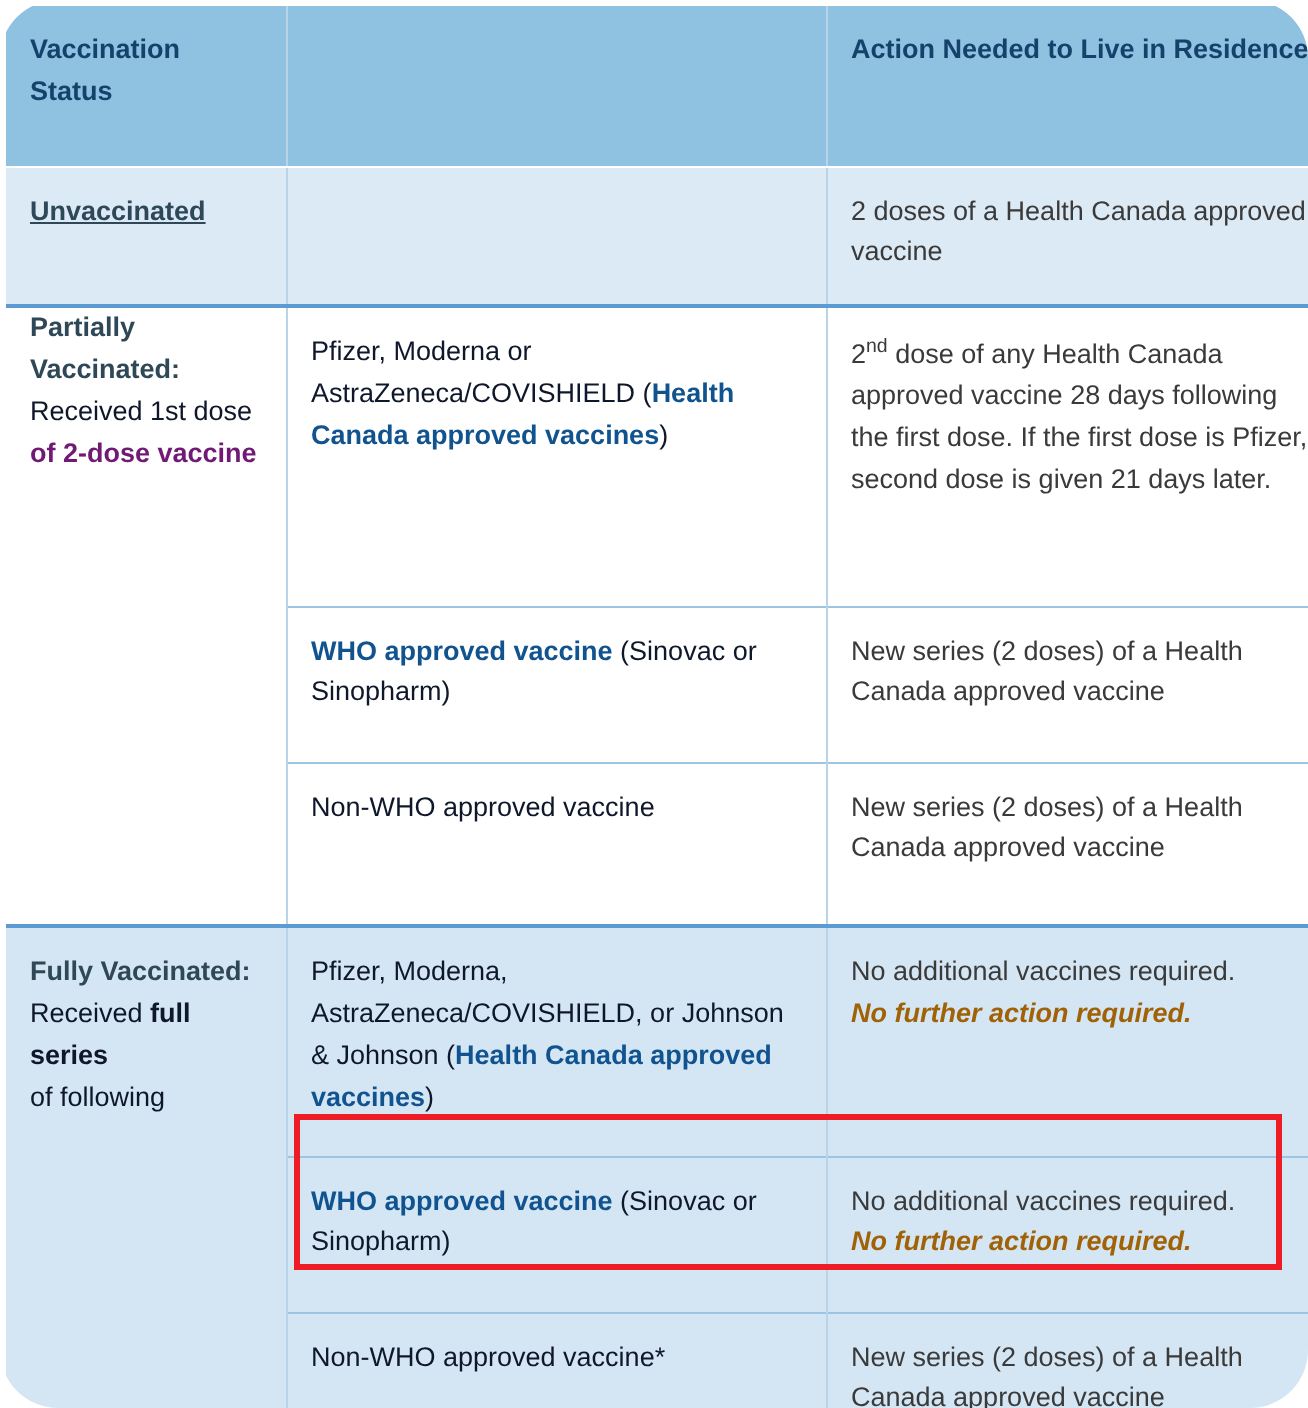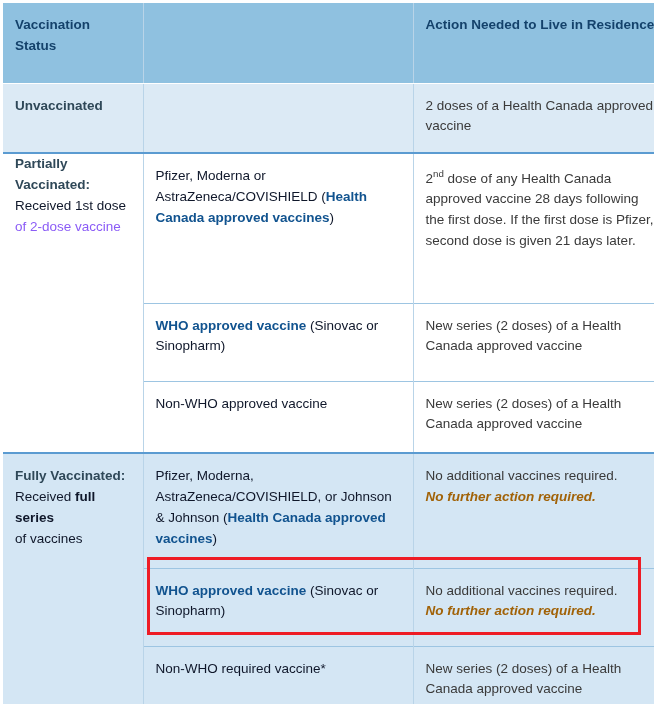--- a/index.html
+++ b/index.html
@@ -12,20 +12,21 @@
     color: #3a3a3a;
     font-size: 14px;
   }
   .page {
     width: 654px;
     height: 704px;
     position: relative;
     overflow: hidden;
     background: #ffffff;
     box-sizing: border-box;
+    border-radius: 29px;
   }
   table.vtable {
     border-collapse: collapse;
     width: 644px;
     margin: 3px 0 0 3px;
     table-layout: fixed;
   }
   table.vtable td, table.vtable th {
     vertical-align: top;
     padding: 12px 10px 12px 12px;
@@ -61,21 +62,21 @@
   
   .sep-right { border-right: 1px solid #b9d4e8; }
 
   .rowline-top { border-top: 2px solid #5b9bd1; }
   .rowline-thin-top { border-top: 1px solid #9dc5e2; }
 
   .status-label {
     font-weight: bold;
     color: #2f4858;
   }
-  .lbl-strong { font-weight: normal; color: #8b5cf6; }
+  .lbl-strong { font-weight: bold; color: #701a75; }
   .blue-bold {
     color: #11538f;
     font-weight: bold;
   }
   .plain { color: #0f172a; }
   .bold-dark { font-weight: bold; color: #a16207; font-style: italic; }
   sup { font-size: 0.72em; vertical-align: super; }
 
   
   .vmid { vertical-align: middle; }
@@ -106,21 +107,21 @@
     <thead>
       <tr>
         <th class="hdr first sep-right">Vaccination Status</th>
         <th class="hdr mid sep-right"></th>
         <th class="hdr last">Action Needed to Live in Residence</th>
       </tr>
     </thead>
     <tbody>
 
       <tr>
-        <td class="band-light c1 sep-right vmid status-label" style="height:70px;">Unvaccinated</td>
+        <td class="band-light c1 sep-right vmid status-label" style="height:70px;text-decoration:underline;">Unvaccinated</td>
         <td class="band-light c2 sep-right"></td>
         <td class="band-light c3">
           <span>2 doses of a Health Canada</span>
           <span>approved vaccine</span>
         </td>
       </tr>
 
       <tr class="rowline-top">
         <td class="band-white c1 sep-right vmid" rowspan="3" style="padding-top:0;">
           <div class="status-label">Partially Vaccinated:</div>
@@ -140,34 +141,34 @@
         <td class="band-white c2 sep-right" style="height:78px;">
           <span class="blue-bold">WHO approved vaccine</span><span class="plain"> (Sinovac or Sinopharm)</span>
         </td>
         <td class="band-white c3">
           <span>New series (2 doses) of a Health</span>
           <span>Canada approved vaccine</span>
         </td>
       </tr>
 
       <tr class="rowline-thin-top">
-        <td class="band-white c2 sep-right" style="height:72px;">
+        <td class="band-white c2 sep-right" style="height:82px;">
           <span class="plain">Non-WHO approved vaccine</span>
         </td>
         <td class="band-white c3">
           <span>New series (2 doses) of a Health</span>
           <span>Canada approved vaccine</span>
         </td>
       </tr>
 
       <tr class="rowline-top">
         <td class="band-blue c1 sep-right vmid" rowspan="3">
           <div class="status-label">Fully Vaccinated:</div>
           <div class="plain">Received <b>full series</b></div>
-          <div class="plain">of vaccines</div>
+          <div class="plain">of following</div>
         </td>
         <td class="band-blue c2 sep-right" style="height:115px;margin-left:41px;">
           <span class="plain">Pfizer, Moderna, AstraZeneca/COVISHIELD, or Johnson &amp; Johnson (</span><span class="blue-bold">Health Canada approved vaccines</span><span class="plain">)</span>
         </td>
         <td class="band-blue c3 vmid">
           <div>No additional vaccines required.</div>
           <div class="bold-dark">No further action required.</div>
         </td>
       </tr>
 
@@ -176,21 +177,21 @@
           <span class="blue-bold">WHO approved vaccine</span><span class="plain"> (Sinovac or Sinopharm)</span>
         </td>
         <td class="band-blue c3">
           <div>No additional vaccines required.</div>
           <div class="bold-dark">No further action required.</div>
         </td>
       </tr>
 
       <tr class="rowline-thin-top">
         <td class="band-blue c2 sep-right" style="height:76px;">
-          <span class="plain">Non-WHO required vaccine*</span>
+          <span class="plain">Non-WHO approved vaccine*</span>
         </td>
         <td class="band-blue c3">
           <span>New series (2 doses) of a Health</span>
           <span>Canada approved vaccine</span>
         </td>
       </tr>
 
     </tbody>
   </table>
 

